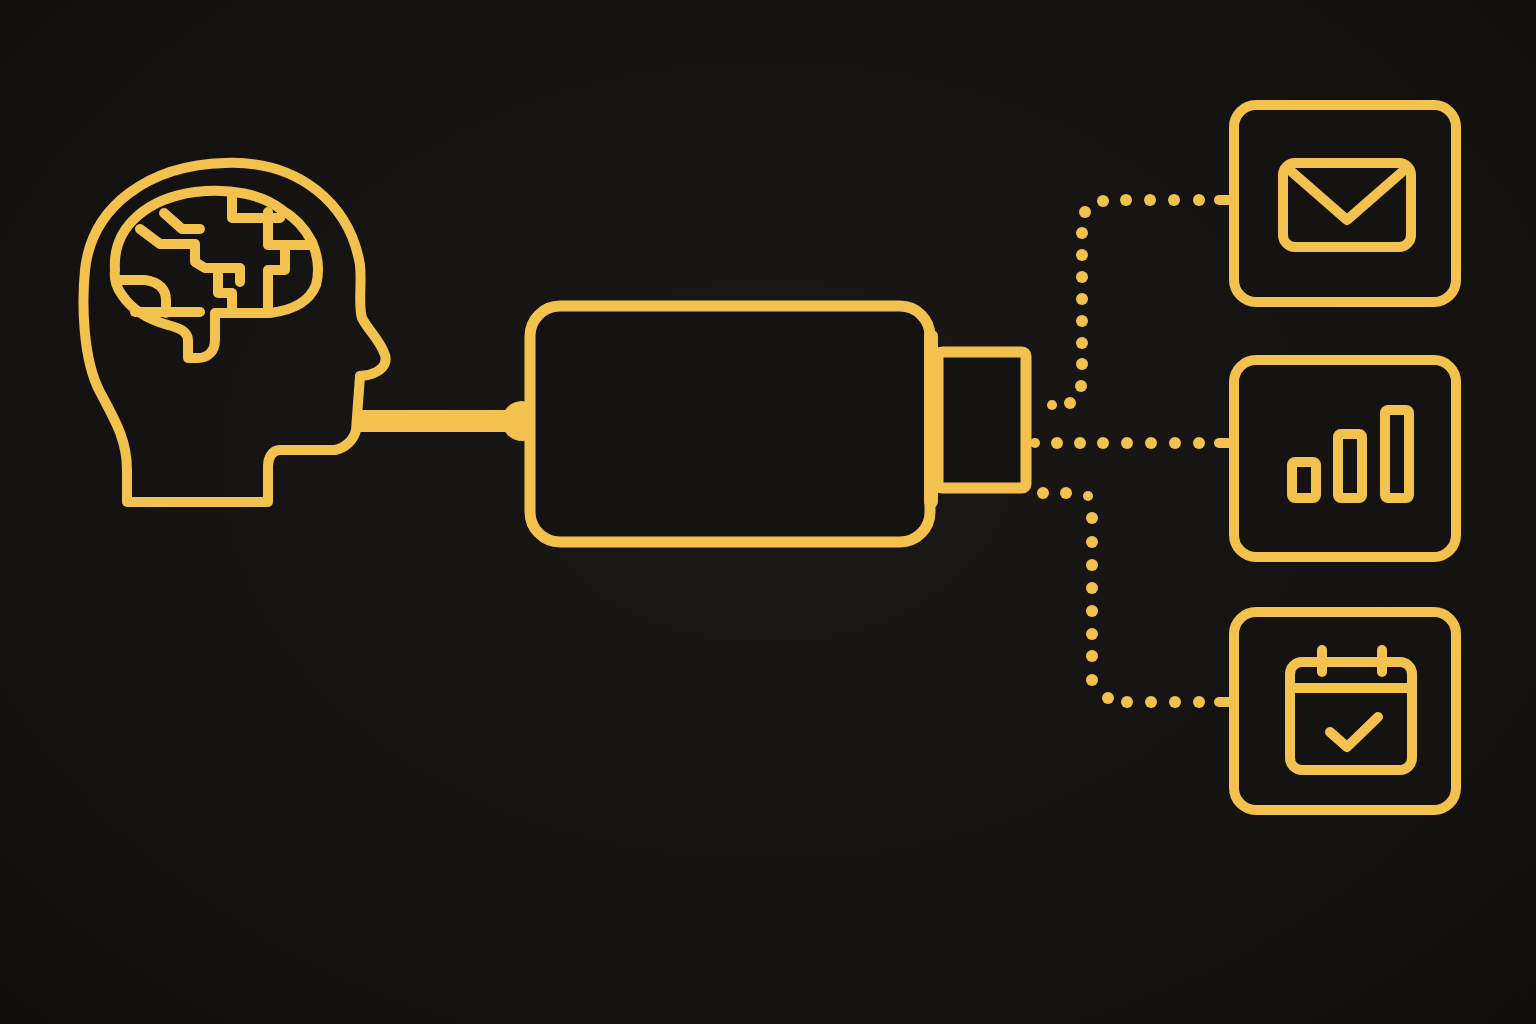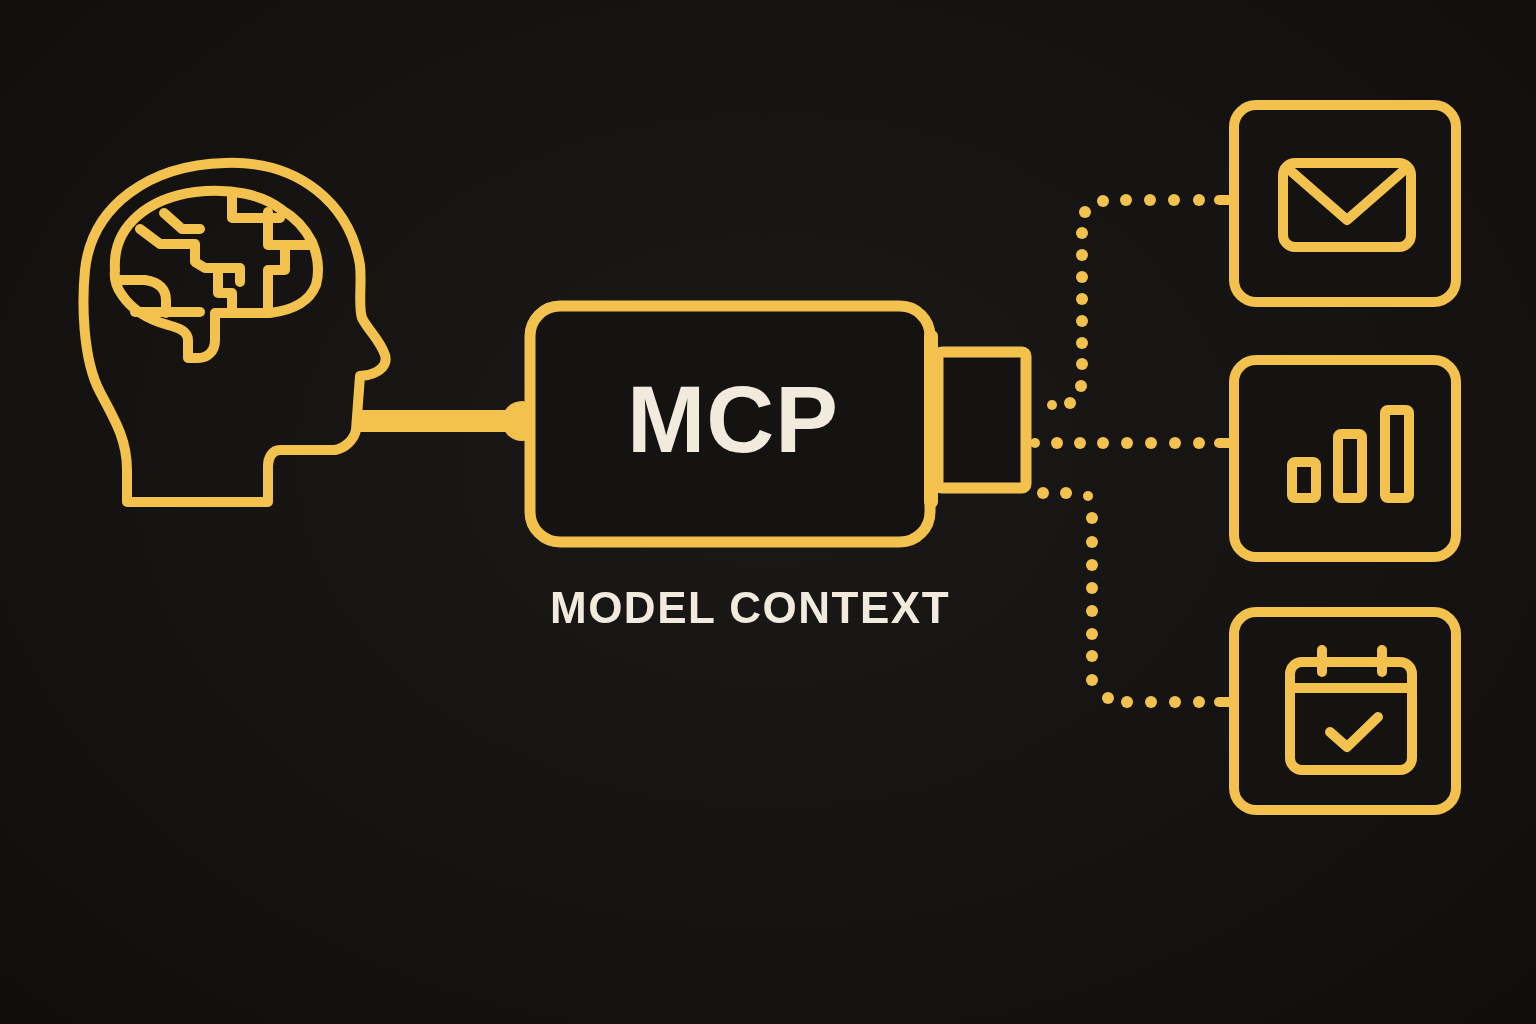--- a/index.html
+++ b/index.html
@@ -194,19 +194,17 @@
       <g fill="none" stroke="#f2c14e" stroke-width="10" stroke-linejoin="round" stroke-linecap="round">
         <rect x="1290" y="662" width="122" height="108" rx="12" ry="12"></rect>
         <line x1="1290" y1="688" x2="1412" y2="688"></line>
         <line x1="1322" y1="650" x2="1322" y2="672"></line>
         <line x1="1382" y1="650" x2="1382" y2="672"></line>
         <path d="M 1330 732 L 1347 747 L 1378 717"></path>
       </g>
     </g>
   </svg>
 
-  <div class="mcp-title">MCP</div>
 
   <div class="subtitle">
-    <span>MODEL CONTEXT</span>
   </div>
 
 </div>
 
 </body></html>

